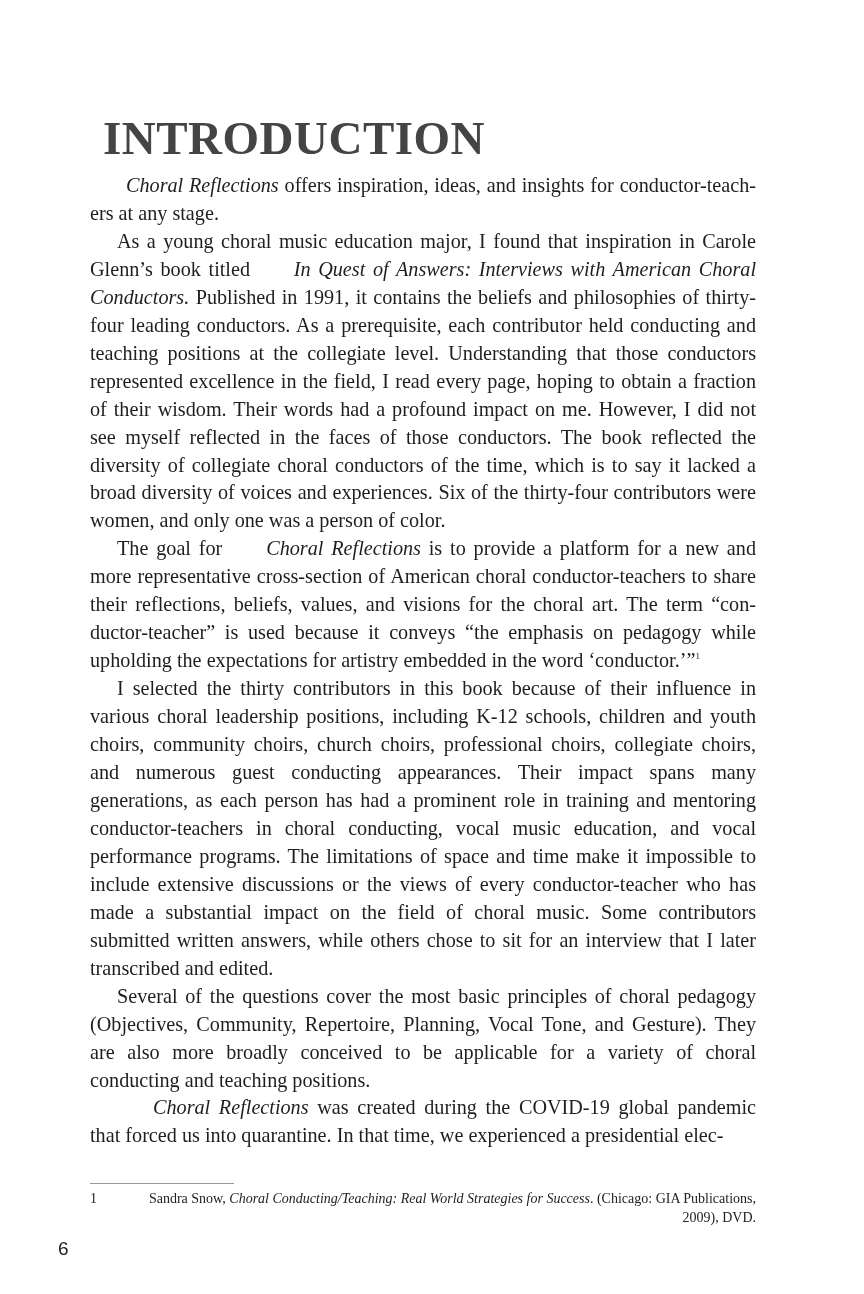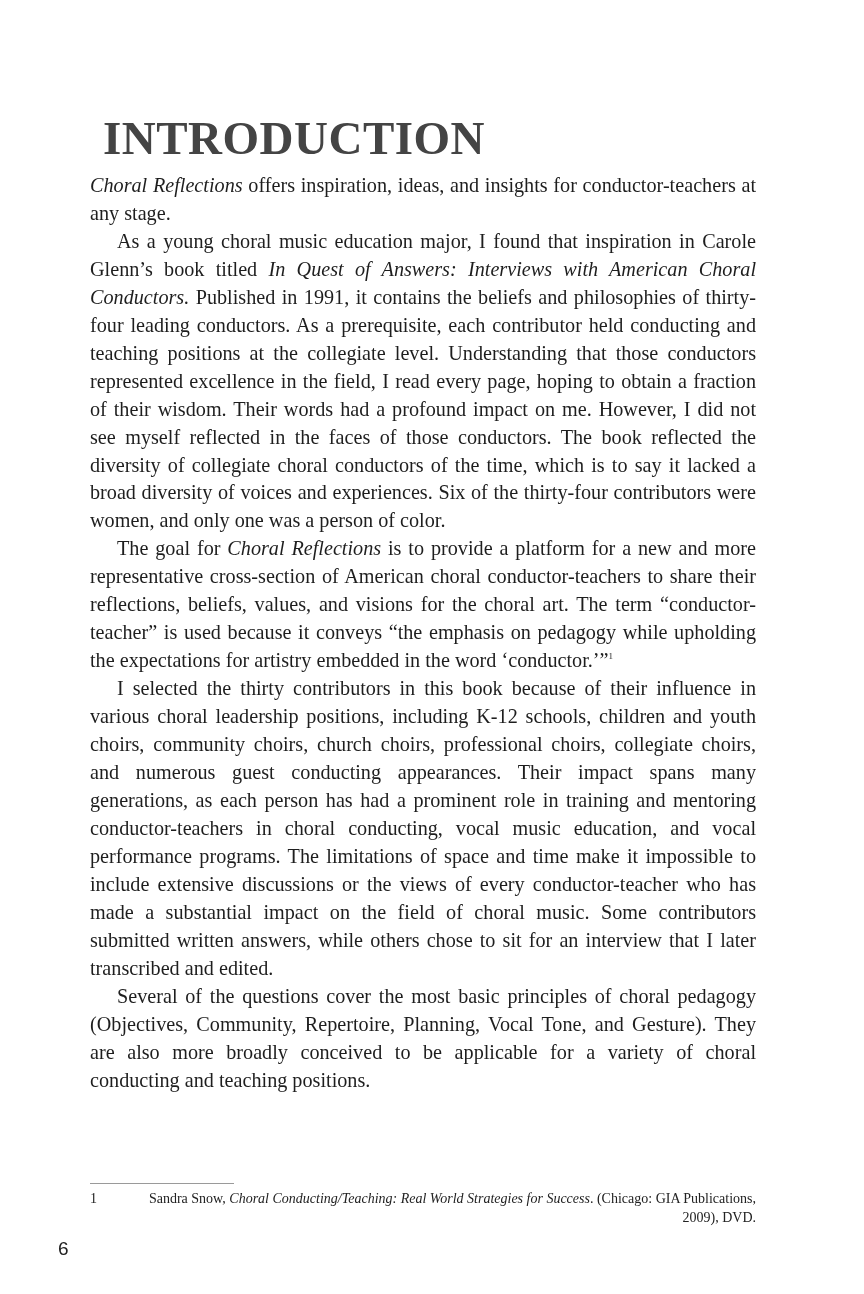--- a/index.html
+++ b/index.html
@@ -39,20 +39,21 @@
     }
     .body-text p {
       margin: 0;
       text-indent: 27px;
     }
     .body-text p.first {
       text-indent: 0;
     }
     .body-text i {
       font-style: italic;
+      margin-left: 36px;
     }
     sup.fnref {
       font-size: 9px;
       vertical-align: 8px;
       line-height: 0;
     }
     .footnote-rule {
       position: absolute;
       left: 90px;
       top: 1183px;
@@ -99,20 +100,21 @@
 <body>
 
 <h1 class="page-title">INTRODUCTION</h1>
 
 <div class="body-text" id="body-text">
     <p class="first"><i>Choral Reflections</i><span> offers inspiration, ideas, and insights for conductor-teach­ers at any stage.</span></p>
     <p><span>As a young choral music education major, I found that inspiration in Carole Glenn’s book titled </span><i>In Quest of Answers: Interviews with American Choral Conductors.</i><span> Published in 1991, it contains the beliefs and philosophies of thir­ty-four leading conductors. As a prerequisite, each contributor held conduct­ing and teaching positions at the collegiate level. Understanding that those conductors represented excellence in the field, I read every page, hoping to obtain a fraction of their wisdom. Their words had a profound impact on me. However, I did not see myself reflected in the faces of those conductors. The book reflected the diversity of collegiate choral conductors of the time, which is to say it lacked a broad diversity of voices and experiences. Six of the thir­ty-four contributors were women, and only one was a person of color.</span></p>
     <p><span>The goal for </span><i>Choral Reflections</i><span> is to provide a platform for a new and more representative cross-section of American choral conductor-teachers to share their reflections, beliefs, values, and visions for the choral art. The term “con­ductor-teacher” is used because it conveys “the emphasis on pedagogy while upholding the expectations for artistry embedded in the word ‘conductor.’”</span><sup class="fnref">1</sup></p>
     <p><span>I selected the thirty contributors in this book because of their influence in various choral leadership positions, including K-12 schools, children and youth choirs, community choirs, church choirs, professional choirs, colle­giate choirs, and numerous guest conducting appearances. Their impact spans many generations, as each person has had a prominent role in training and mentoring conductor-teachers in choral conducting, vocal music edu­cation, and vocal performance programs. The limitations of space and time make it impossible to include extensive discussions or the views of every conductor-teacher who has made a substantial impact on the field of choral music. Some contributors submitted written answers, while others chose to sit for an interview that I later transcribed and edited.</span></p>
     <p><span>Several of the questions cover the most basic principles of choral peda­gogy (Objectives, Community, Repertoire, Planning, Vocal Tone, and Ges­ture). They are also more broadly conceived to be applicable for a variety of choral conducting and teaching positions.</span></p>
+    <p><i>Choral Reflections</i><span> was created during the COVID-19 global pandemic that forced us into quarantine. In that time, we experienced a presidential elec-</span></p>
   </div>
 
 <div class="footnote-rule"></div>
 
 <div class="footnote">
   <span class="fn-num">1</span>
   <div class="fn-text">
     <span class="fn-body"><span>Sandra Snow, </span><i>Choral Conducting/Teaching: Real World Strategies for Success</i><span>. (Chicago: GIA Publications, 2009), DVD.</span></span>
   </div>
 </div>

